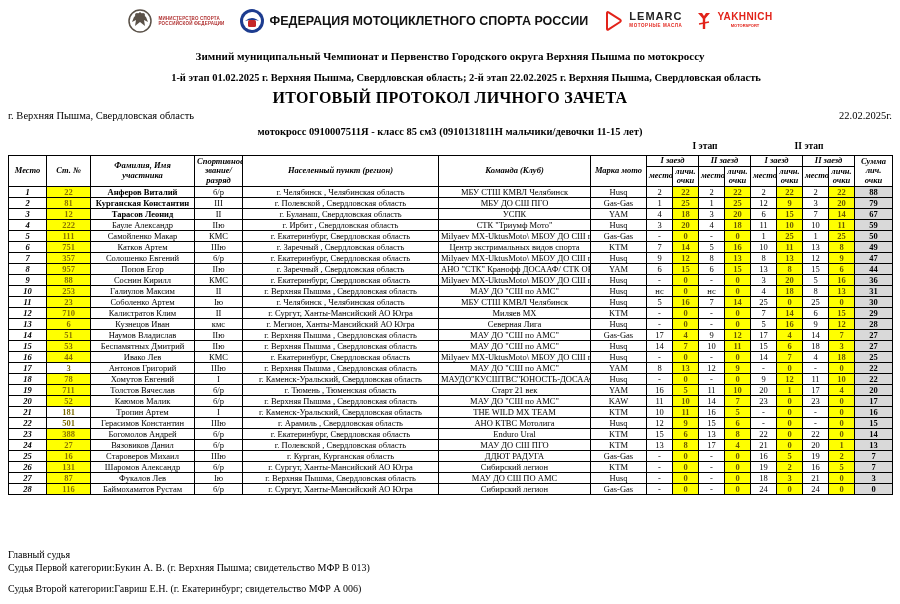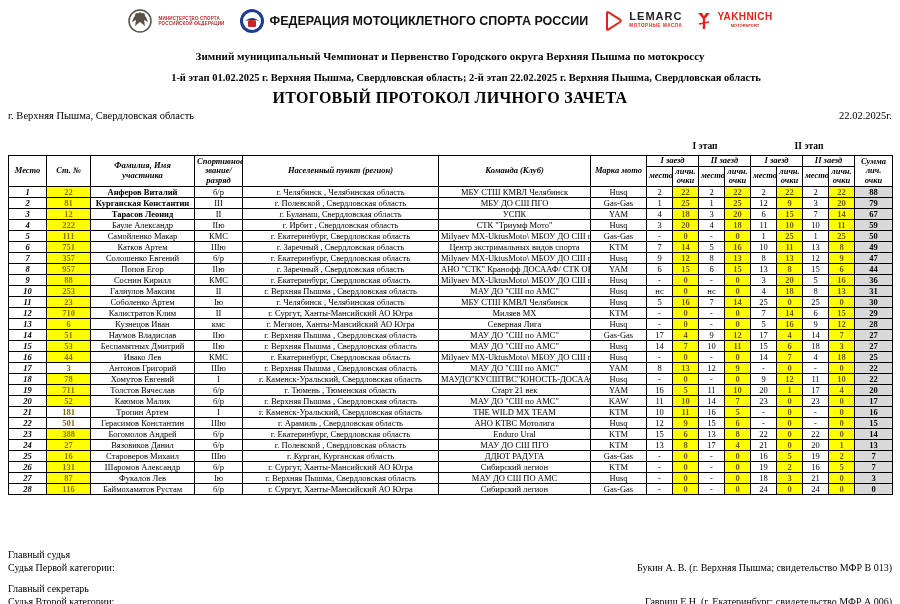--- a/index.html
+++ b/index.html
@@ -38,21 +38,21 @@
   td.c-num{font-weight:bold;color:#7a6a00;}
   td.c-num.hl{background:#ffff00;color:#8a7400;}
   td.c-name{text-align:left;white-space:normal;line-height:9.5px;margin-top:20px;}
   td.c-name.b{font-weight:bold;}
   td.c-city,td.c-team{text-align:left;}
   td.c-pts.hl{background:#ffff00;font-weight:bold;color:#6b5b00;}
   td.c-total{background:#d9d9d9;font-weight:bold;}
   
   .officials{position:absolute;left:8px;right:8px;font-size:10px;line-height:13px;}
   #off-1{top:548px;} #off-2{top:582px;}
-  .off-row{display:flex;justify-content:space-between;gap:24px;}
+  .off-row{display:flex;}
 </style>
 </head>
 <body>
 
 <div id="page">
 
   <div id="logo-band">
     <div class="logo-item">
       <svg width="26" height="26" viewBox="0 0 26 26">
         <circle cx="13" cy="13" r="11" fill="none" stroke="#5a5148" stroke-width="1.5"></circle>
@@ -97,20 +97,21 @@
   </div>
 
   <div id="title-main" class="t-center">Зимний муниципальный Чемпионат и Первенство Городского округа Верхняя Пышма по мотокроссу</div>
   <div id="title-stages" class="t-center">1-й этап 01.02.2025 г. Верхняя Пышма, Свердловская область; 2-й этап 22.02.2025 г. Верхняя Пышма, Свердловская область</div>
   <div id="title-protocol" class="t-center">ИТОГОВЫЙ ПРОТОКОЛ ЛИЧНОГО ЗАЧЕТА</div>
 
   <div id="meta-line">
     <span>г. Верхняя Пышма, Свердловская область</span>
     <span>22.02.2025г.</span>
   </div>
+  <div id="class-line" class="t-center">мотокросс 0910007511Я - класс  85 см3 (0910131811Н мальчики/девочки 11-15 лет)</div>
 
   <div id="stage-row">
     <span class="sp"></span>
     <span class="st">I этап</span>
     <span class="st">II этап</span>
   </div>
 
   <table id="results">
     <colgroup>
       <col style="width:38px">
@@ -665,20 +666,19 @@
   </table>
 
   <div id="off-1" class="officials">
     <div>Главный судья</div>
     <div class="off-row">
       <span>Судья Первой категории:</span>
       <span>Букин А. В. (г. Верхняя Пышма; свидетельство МФР В 013)</span>
     </div>
   </div>
   <div id="off-2" class="officials">
-    <div>Главный секретарь</div>
     <div class="off-row">
       <span>Судья Второй категории:</span>
       <span>Гавриш Е.Н. (г. Екатеринбург; свидетельство МФР А 006)</span>
     </div>
   </div>
 
 </div>
 
 </body></html>

